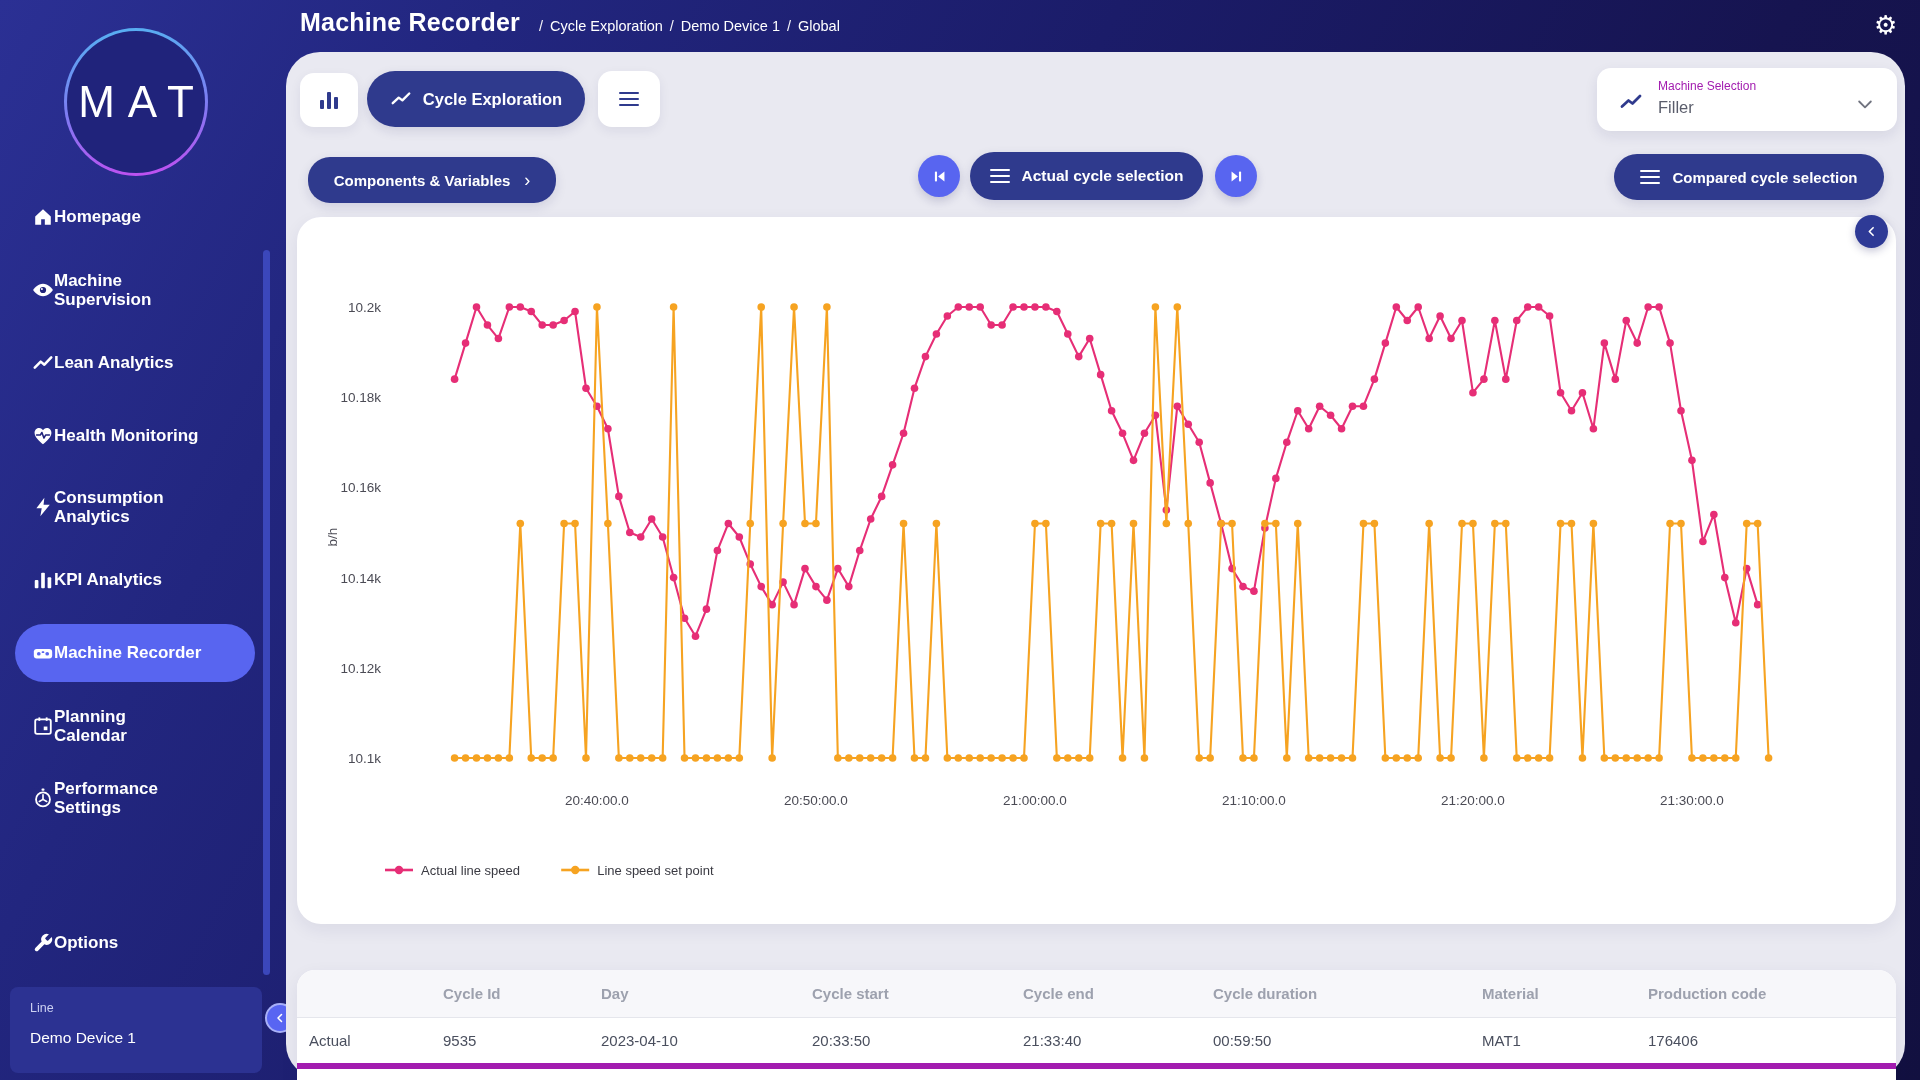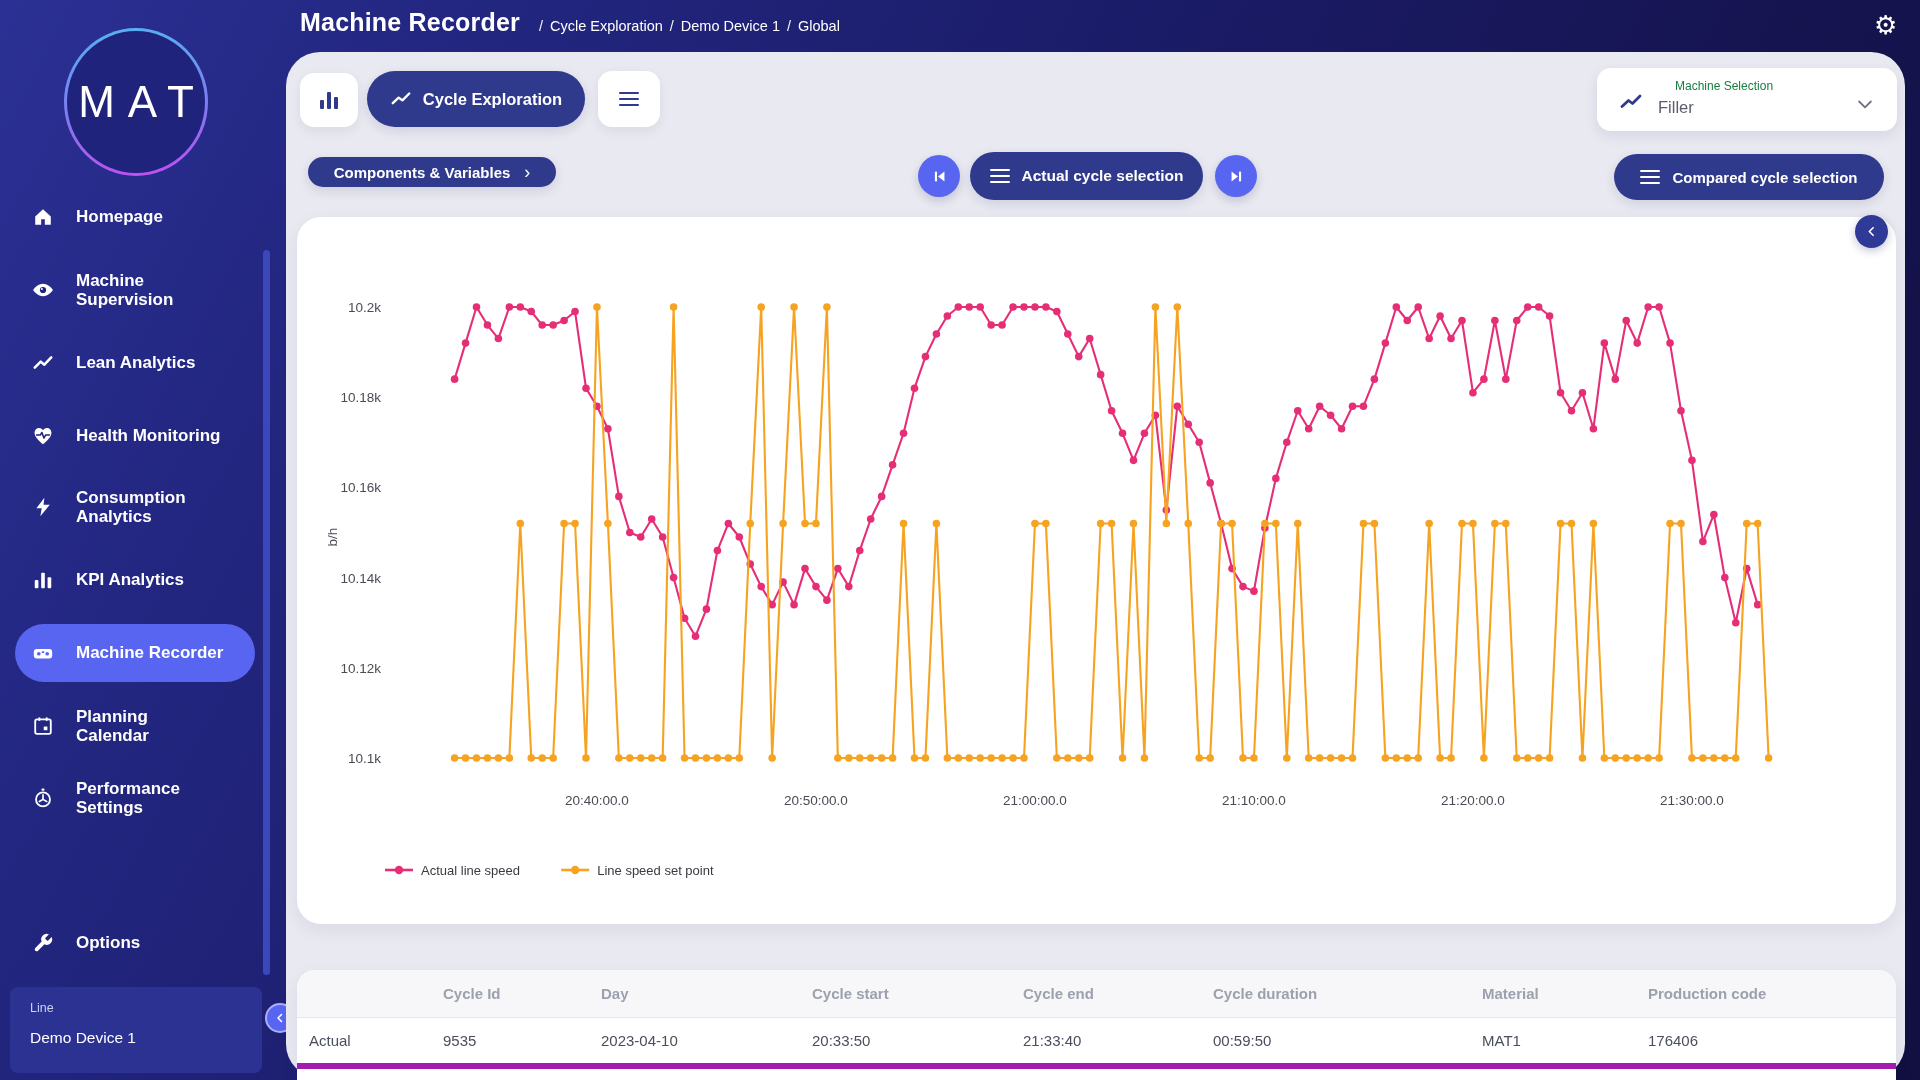--- a/index.html
+++ b/index.html
@@ -16,21 +16,21 @@
   .logo-ring{position:absolute;left:64px;top:28px;width:144px;height:148px;border-radius:50%;
              background:linear-gradient(175deg,#55b2f2 0%,#7e7bf2 55%,#c34df0 100%);
              display:flex;align-items:center;justify-content:center;}
   .logo-inner{width:138px;height:142px;border-radius:50%;background:#20237b;
               display:flex;align-items:center;justify-content:center;}
   .logo-text{color:#fff;font-size:44px;font-weight:300;letter-spacing:13px;padding-left:13px;}
   .nav-item{position:absolute;left:15px;width:240px;height:58px;display:flex;align-items:center;
             color:#fff;cursor:pointer;border-radius:29px;}
   .nav-item.active{background:#5865f0;}
   .nav-icon{width:22px;height:22px;margin-left:17px;flex:0 0 22px;}
-  .nav-label{margin-left:22px;font-size:17px;font-weight:700;line-height:1.12;white-space:pre-line;width:166px;}
+  .nav-label{font-size:17px;font-weight:700;line-height:1.12;white-space:pre-line;width:166px;}
   .scroll-thumb{position:absolute;left:263px;top:250px;width:7px;height:725px;border-radius:4px;background:#3b47bb;}
   .line-card{position:absolute;left:10px;top:987px;width:252px;height:86px;border-radius:8px;background:#2c3292;color:#fff;}
   .line-card .lbl{position:absolute;left:20px;top:14px;font-size:12.5px;color:#cdd1f2;}
   .line-card .val{position:absolute;left:20px;top:42px;font-size:15.5px;font-weight:400;}
   .collapse-dot{position:absolute;left:265px;top:1003px;width:30px;height:30px;border-radius:50%;
                 background:#5865f2;border:2px solid rgba(235,238,255,.55);box-sizing:border-box;
                 display:flex;align-items:center;justify-content:center;cursor:pointer;}
   
   .panel{position:absolute;left:286px;top:52px;width:1619px;height:1026px;background:#e9e9f1;border-radius:34px;}
   .card{position:absolute;background:#fff;box-shadow:0 6px 18px rgba(25,25,90,.07);}
@@ -38,21 +38,21 @@
           display:flex;align-items:center;justify-content:center;cursor:pointer;}
   .navy-pill{position:absolute;background:#2f3a8d;color:#fff;display:flex;align-items:center;justify-content:center;
              cursor:pointer;font-weight:700;box-shadow:0 4px 12px rgba(25,25,90,.12);}
   .circle-btn{position:absolute;width:42px;height:42px;border-radius:50%;background:#5865f0;
               display:flex;align-items:center;justify-content:center;cursor:pointer;box-shadow:0 4px 10px rgba(25,25,90,.18);}
   .hamb{display:flex;flex-direction:column;gap:3.5px;}
   .hamb i{display:block;width:20px;height:2.6px;border-radius:2px;background:#fff;}
   .hamb.navy i{background:#2f3a8d;}
   .ms-card{position:absolute;left:1311px;top:16px;width:300px;height:63px;border-radius:14px;background:#fff;
            box-shadow:0 5px 14px rgba(25,25,90,.09);cursor:pointer;}
-  .ms-label{position:absolute;left:78px;top:11px;font-size:12px;color:#15803d;}
+  .ms-label{position:absolute;left:61px;top:11px;font-size:12px;color:#a21caf;}
   .ms-value{position:absolute;left:61px;top:30px;font-size:16.5px;color:#5a5d6b;}
   .chart-card{left:11px;top:165px;width:1599px;height:707px;border-radius:24px;}
   .chart-collapse{position:absolute;left:1558px;top:-2px;width:33px;height:33px;border-radius:50%;background:#2e3a96;
                   display:flex;align-items:center;justify-content:center;cursor:pointer;box-shadow:0 3px 8px rgba(25,25,90,.25);}
   
   .table-card{left:11px;top:918px;width:1599px;height:140px;border-radius:18px;overflow:hidden;}
   .trow{display:grid;grid-template-columns:134px 158px 211px 211px 190px 269px 166px auto;
         padding-left:2px;align-items:center;}
   .thead{height:47px;background:#f7f7fa;color:#9da1ae;font-weight:700;font-size:15px;border-bottom:1px solid #e5e6ec;}
   .tbody-row{height:45px;background:#fff;color:#4a4f5e;font-size:15px;border-bottom:6px solid #a21caf;}
@@ -201,21 +201,21 @@
       <svg width="24" height="24" viewBox="0 0 24 24" style="position:absolute;left:22px;top:22px">
           <polyline points="3,16.5 9.5,10.5 13.5,13.5 21,6" fill="none" stroke="#2f3a8d" stroke-width="2.8" stroke-linecap="round" stroke-linejoin="round"></polyline>
         </svg>
       <div class="ms-label">Machine Selection</div>
       <div class="ms-value">Filler</div>
       <svg width="20" height="20" viewBox="0 0 24 24" style="position:absolute;right:22px;top:26px">
           <polyline points="5,9 12,16 19,9" fill="none" stroke="#70737f" stroke-width="2.2" stroke-linecap="round" stroke-linejoin="round"></polyline>
         </svg>
     </div>
 
-    <div class="navy-pill" style="left:22px;top:105px;width:248px;height:30px;border-radius:22px;font-size:15px">
+    <div class="navy-pill" style="left:22px;top:105px;width:248px;height:46px;border-radius:22px;font-size:15px">
       <span>Components &amp; Variables</span>
       <span style="margin-left:14px;font-size:18px;font-weight:400">›</span>
     </div>
 
     <div class="circle-btn" style="left:632px;top:103px">
       <svg width="17" height="17" viewBox="0 0 24 24">
           <rect x="5.5" y="5" width="3" height="14" rx="1.2" fill="#fff"></rect>
           <path d="M19 5 L10 12 L19 19 Z" fill="#fff"></path>
         </svg>
     </div>

